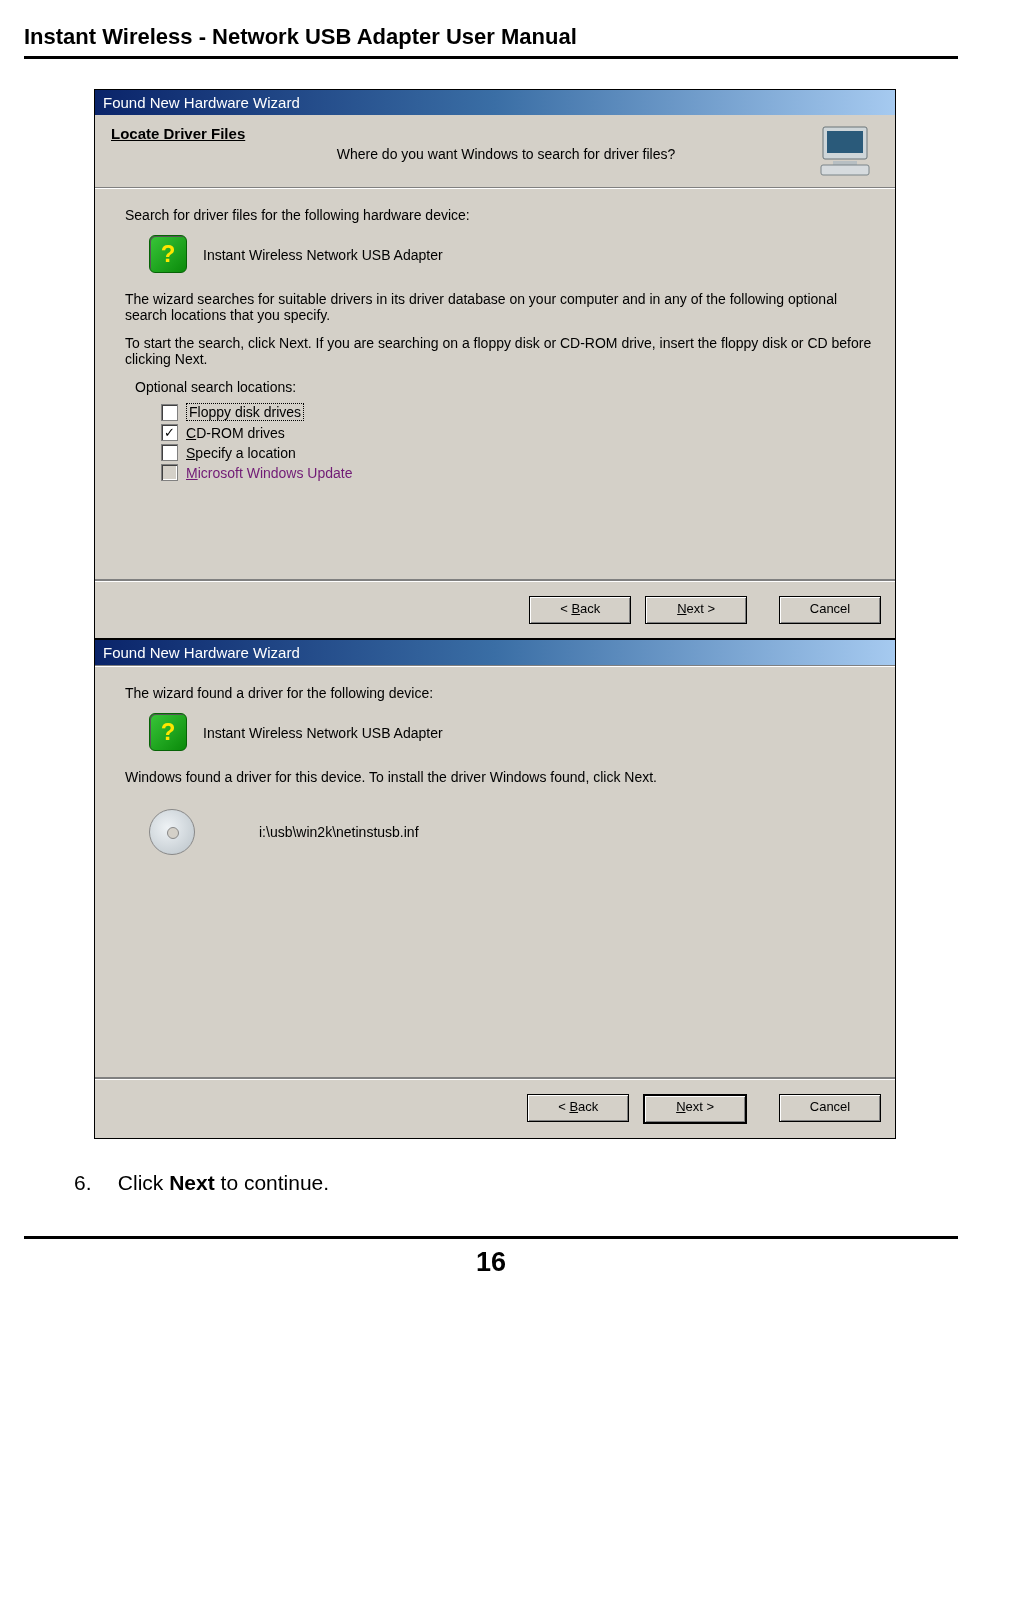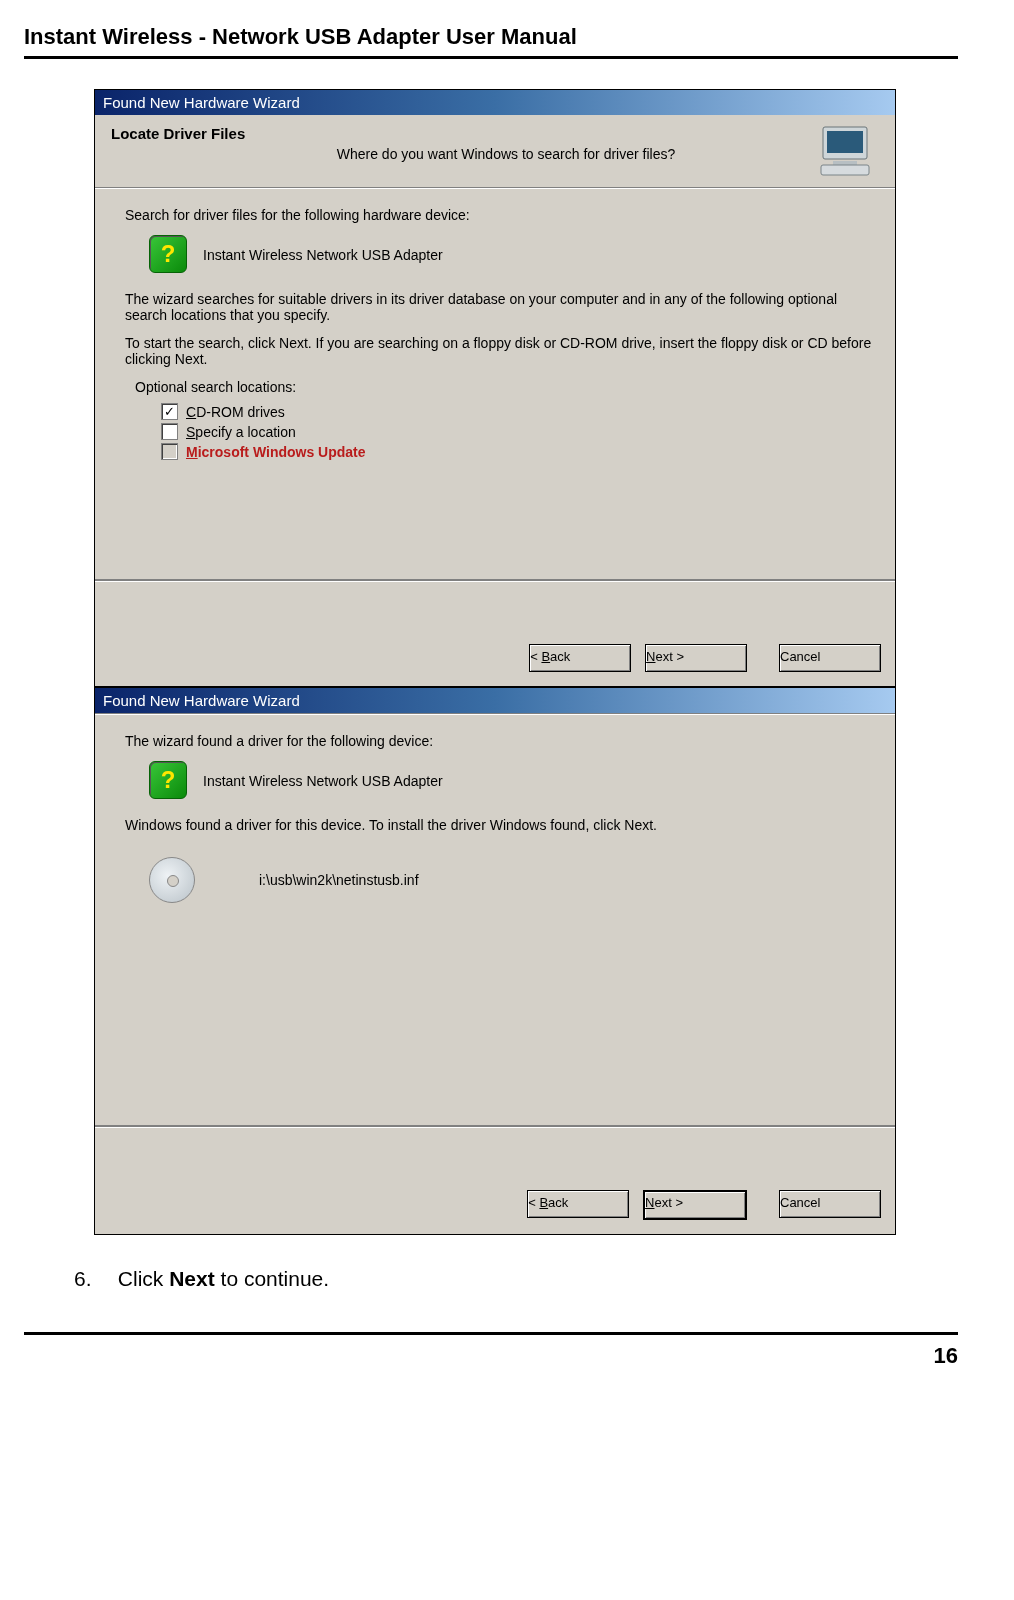--- a/index.html
+++ b/index.html
@@ -23,23 +23,23 @@
     border: none;
     border-top: 3px solid #000;
     margin: 0 0 30px 0;
   }
   hr.rule-bottom {
     border: none;
     border-top: 3px solid #000;
     margin: 40px 0 8px 0;
   }
   .page-num {
-    text-align: right;
-    font-weight: bold;
-    font-size: 22px;
+    text-align: center;
+    font-weight: bold;
+    font-size: 27px;
   }
   .step {
     margin: 30px 0 30px 50px;
     font-size: 21px;
     line-height: 1.3;
   }
   .step-num {
     display: inline-block;
     width: 38px;
     vertical-align: top;
@@ -69,20 +69,21 @@
     padding: 4px 8px;
     font-weight: normal;
     font-size: 15px;
   }
   .dlg-body {
     padding: 10px 16px 0 16px;
   }
   .dlg-heading {
     font-weight: bold;
     font-size: 15px;
+    text-decoration: underline;
   }
   .dlg-sub {
     margin: 4px 0 0 22px;
     font-size: 14px;
     text-align: center;
   }
   .banner-area {
     position: relative;
     height: 72px;
     background: #d4d0c8;
@@ -151,41 +152,40 @@
     background: #fff;
     border: 1px solid #808080;
     box-shadow: inset 1px 1px 0 #404040, inset -1px -1px 0 #fff;
     margin-right: 8px;
     display:flex;align-items:center;justify-content:center;
     font-size:13px;line-height:1;
   }
   .cb.disabled { background:#d4d0c8; }
   .cb-label { font-size:14px; }
   .cb-label.dotted { border:1px dotted #000; padding:0 2px; }
-  .cb-label.disabled { color:#b91c1c;font-weight:bold; }
+  .cb-label.disabled { color:#701a75; }
   .cb-label u { text-decoration: underline; }
 
   .button-row {
     border-top:1px solid #fff;
     box-shadow: 0 -1px 0 #808080;
     padding: 14px 14px 14px 0;
     text-align: right;
   }
   .win-btn {
     display:inline-block;
     width:100px; height:26px;
     background:#d4d0c8;
     border:1px solid #000;
     box-shadow: inset 1px 1px 0 #fff, inset -1px -1px 0 #808080;
     font-size:13px;
-    text-align:left;
+    text-align:center;
     line-height:24px;
     margin-left:10px;
     font-family:Tahoma,Arial,sans-serif;
-    margin-top:48px;
   }
   .win-btn.default {
     border:2px solid #000;
     box-shadow: inset 1px 1px 0 #fff, inset -1px -1px 0 #808080;
     line-height:22px;
   }
   .win-btn.gap { margin-left:28px; }
   .win-btn u { text-decoration: underline; }
 </style>
 </head>
@@ -217,20 +217,24 @@
         <div class="hw-icon">
             <div class="q-green">?</div>
           </div>
         <span>Instant Wireless Network USB Adapter</span>
       </div>
       <p>The wizard searches for suitable drivers in its driver database on your computer and in any of the following optional search locations that you specify.</p>
       <p>To start the search, click Next. If you are searching on a floppy disk or CD-ROM drive, insert the floppy disk or CD before clicking Next.</p>
       <p style="margin-left:10px;margin-bottom:4px;">Optional search locations:</p>
       <div class="checkboxes">
         <div class="cb-row">
+          <div class="cb"></div>
+          <span class="cb-label dotted"><span>Floppy disk drives</span></span>
+        </div>
+        <div class="cb-row">
           <div class="cb">✓</div>
           <span class="cb-label"><u>C</u>D-ROM drives</span>
         </div>
         <div class="cb-row">
           <div class="cb"></div>
           <span class="cb-label"><u>S</u>pecify a location</span>
         </div>
         <div class="cb-row">
           <div class="cb disabled"></div>
           <span class="cb-label disabled"><u>M</u>icrosoft Windows Update</span>

